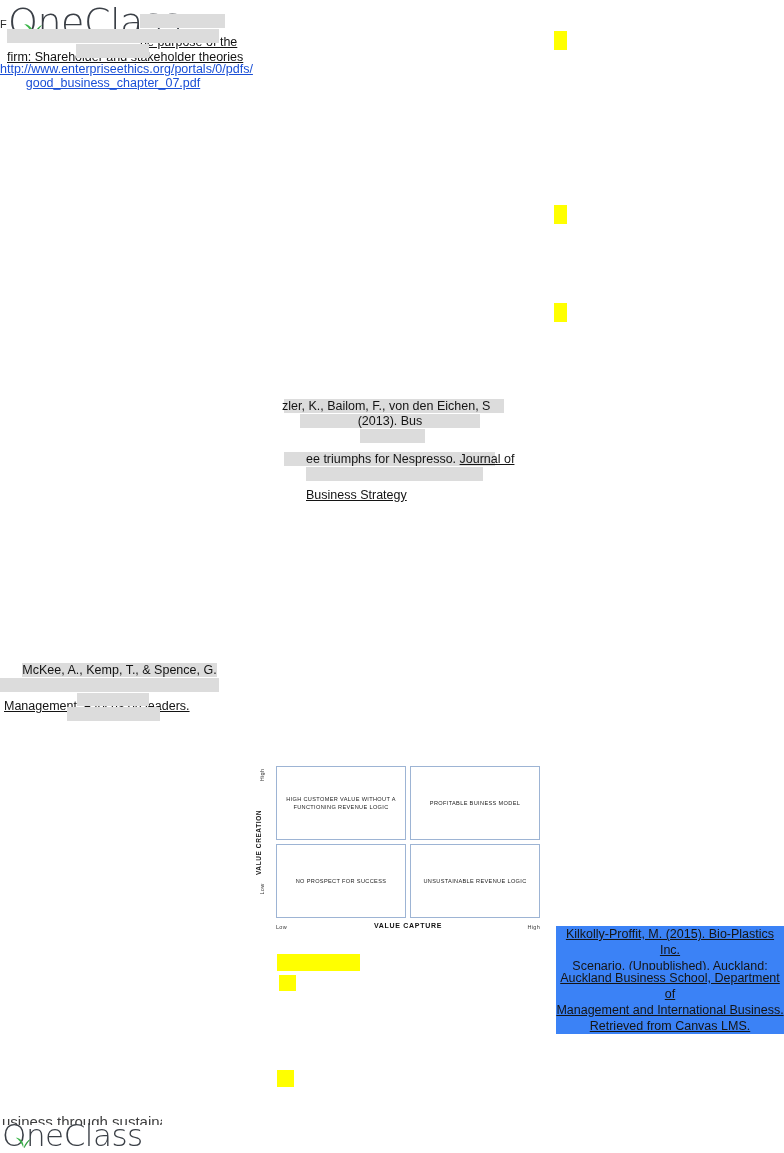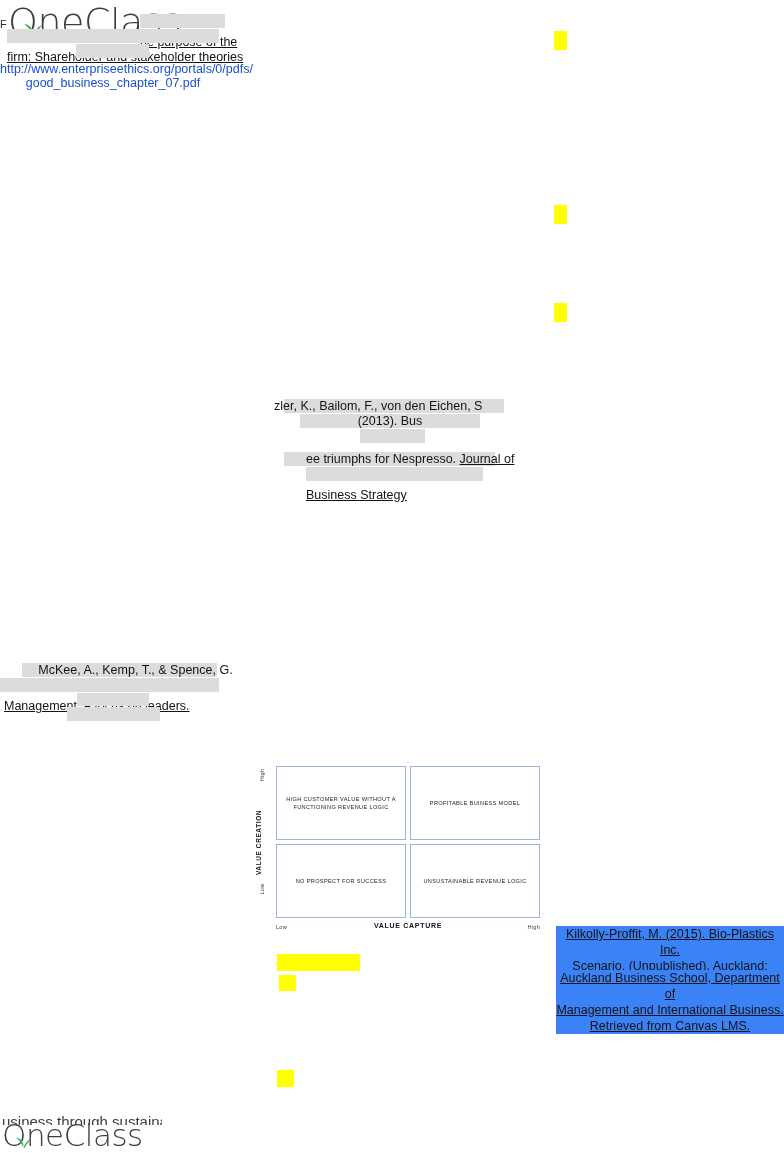--- a/index.html
+++ b/index.html
@@ -42,20 +42,21 @@
     white-space: nowrap;
   }
   .ul { text-decoration: underline; margin-top: 21px; }
 
   
   .link {
     position: absolute;
     color: #1a4fd6;
     font-size: 12.5px;
     line-height: 15px;
+    text-decoration: underline;
     text-align: center;
     cursor: pointer;
   }
 
   
   .oneclass {
     position: absolute;
     display: flex;
     align-items: center;
     user-select: none;
@@ -203,38 +204,38 @@
   <div class="redact" style="left:76px; top:44px; width:73px; height:14px;"></div>
 
   <div class="link" style="left:0px; top:62px; width:226px;">http://www.enterpriseethics.org/portals/0/pdfs/</div>
   <div class="link" style="left:0px; top:76px; width:226px;">good_business_chapter_07.pdf</div>
 
   <div class="hl" style="left:554px; top:31px; width:13px; height:19px;"></div>
   <div class="hl" style="left:554px; top:205px; width:13px; height:19px;"></div>
   <div class="hl" style="left:554px; top:303px; width:13px; height:19px;"></div>
 
   <div class="redact" style="left:284px; top:399px; width:220px; height:14px;"></div>
-  <div class="run" style="left:274px; top:399px; width:184px;">zler, K., Bailom, F., von den Eichen, S</div>
+  <div class="run" style="left:282px; top:399px; width:184px;">zler, K., Bailom, F., von den Eichen, S</div>
 
   <div class="redact" style="left:300px; top:414px; width:180px; height:14px;"></div>
   <div class="run" style="left:300px; top:414px; width:180px;">(2013). Bus</div>
 
   <div class="redact" style="left:360px; top:429px; width:65px; height:14px;"></div>
 
   <div class="redact" style="left:284px; top:452px; width:211px; height:14px;"></div>
   <div class="run" style="left:306px; top:452px; width:200px; text-align:left;">
     <span>ee triumphs for Nespresso.</span>
     <span class="ul" style="font-style:normal;">Journal of</span>
   </div>
 
   <div class="redact" style="left:306px; top:467px; width:177px; height:14px;"></div>
   <div class="run ul" style="left:306px; top:467px; width:120px; text-align:left;">Business Strategy</div>
 
   <div class="redact" style="left:22px; top:663px; width:195px; height:14px;"></div>
-  <div class="run" style="left:22px; top:663px; width:195px;padding-left:16px;">McKee, A., Kemp, T., &amp; Spence, G.</div>
+  <div class="run" style="left:22px; top:663px; width:195px;">McKee, A., Kemp, T., &amp; Spence, G.</div>
 
   <div class="redact" style="left:0px; top:678px; width:219px; height:14px;"></div>
   <div class="run ul" style="left:4px; top:678px; width:180px; text-align:left;">Management: A focus on leaders.</div>
 
   <div class="redact" style="left:77px; top:693px; width:72px; height:13px;"></div>
   <div class="redact" style="left:67px; top:707px; width:93px; height:14px;"></div>
 
   <div id="matrix">
 
     <div class="mx-ylabel">

